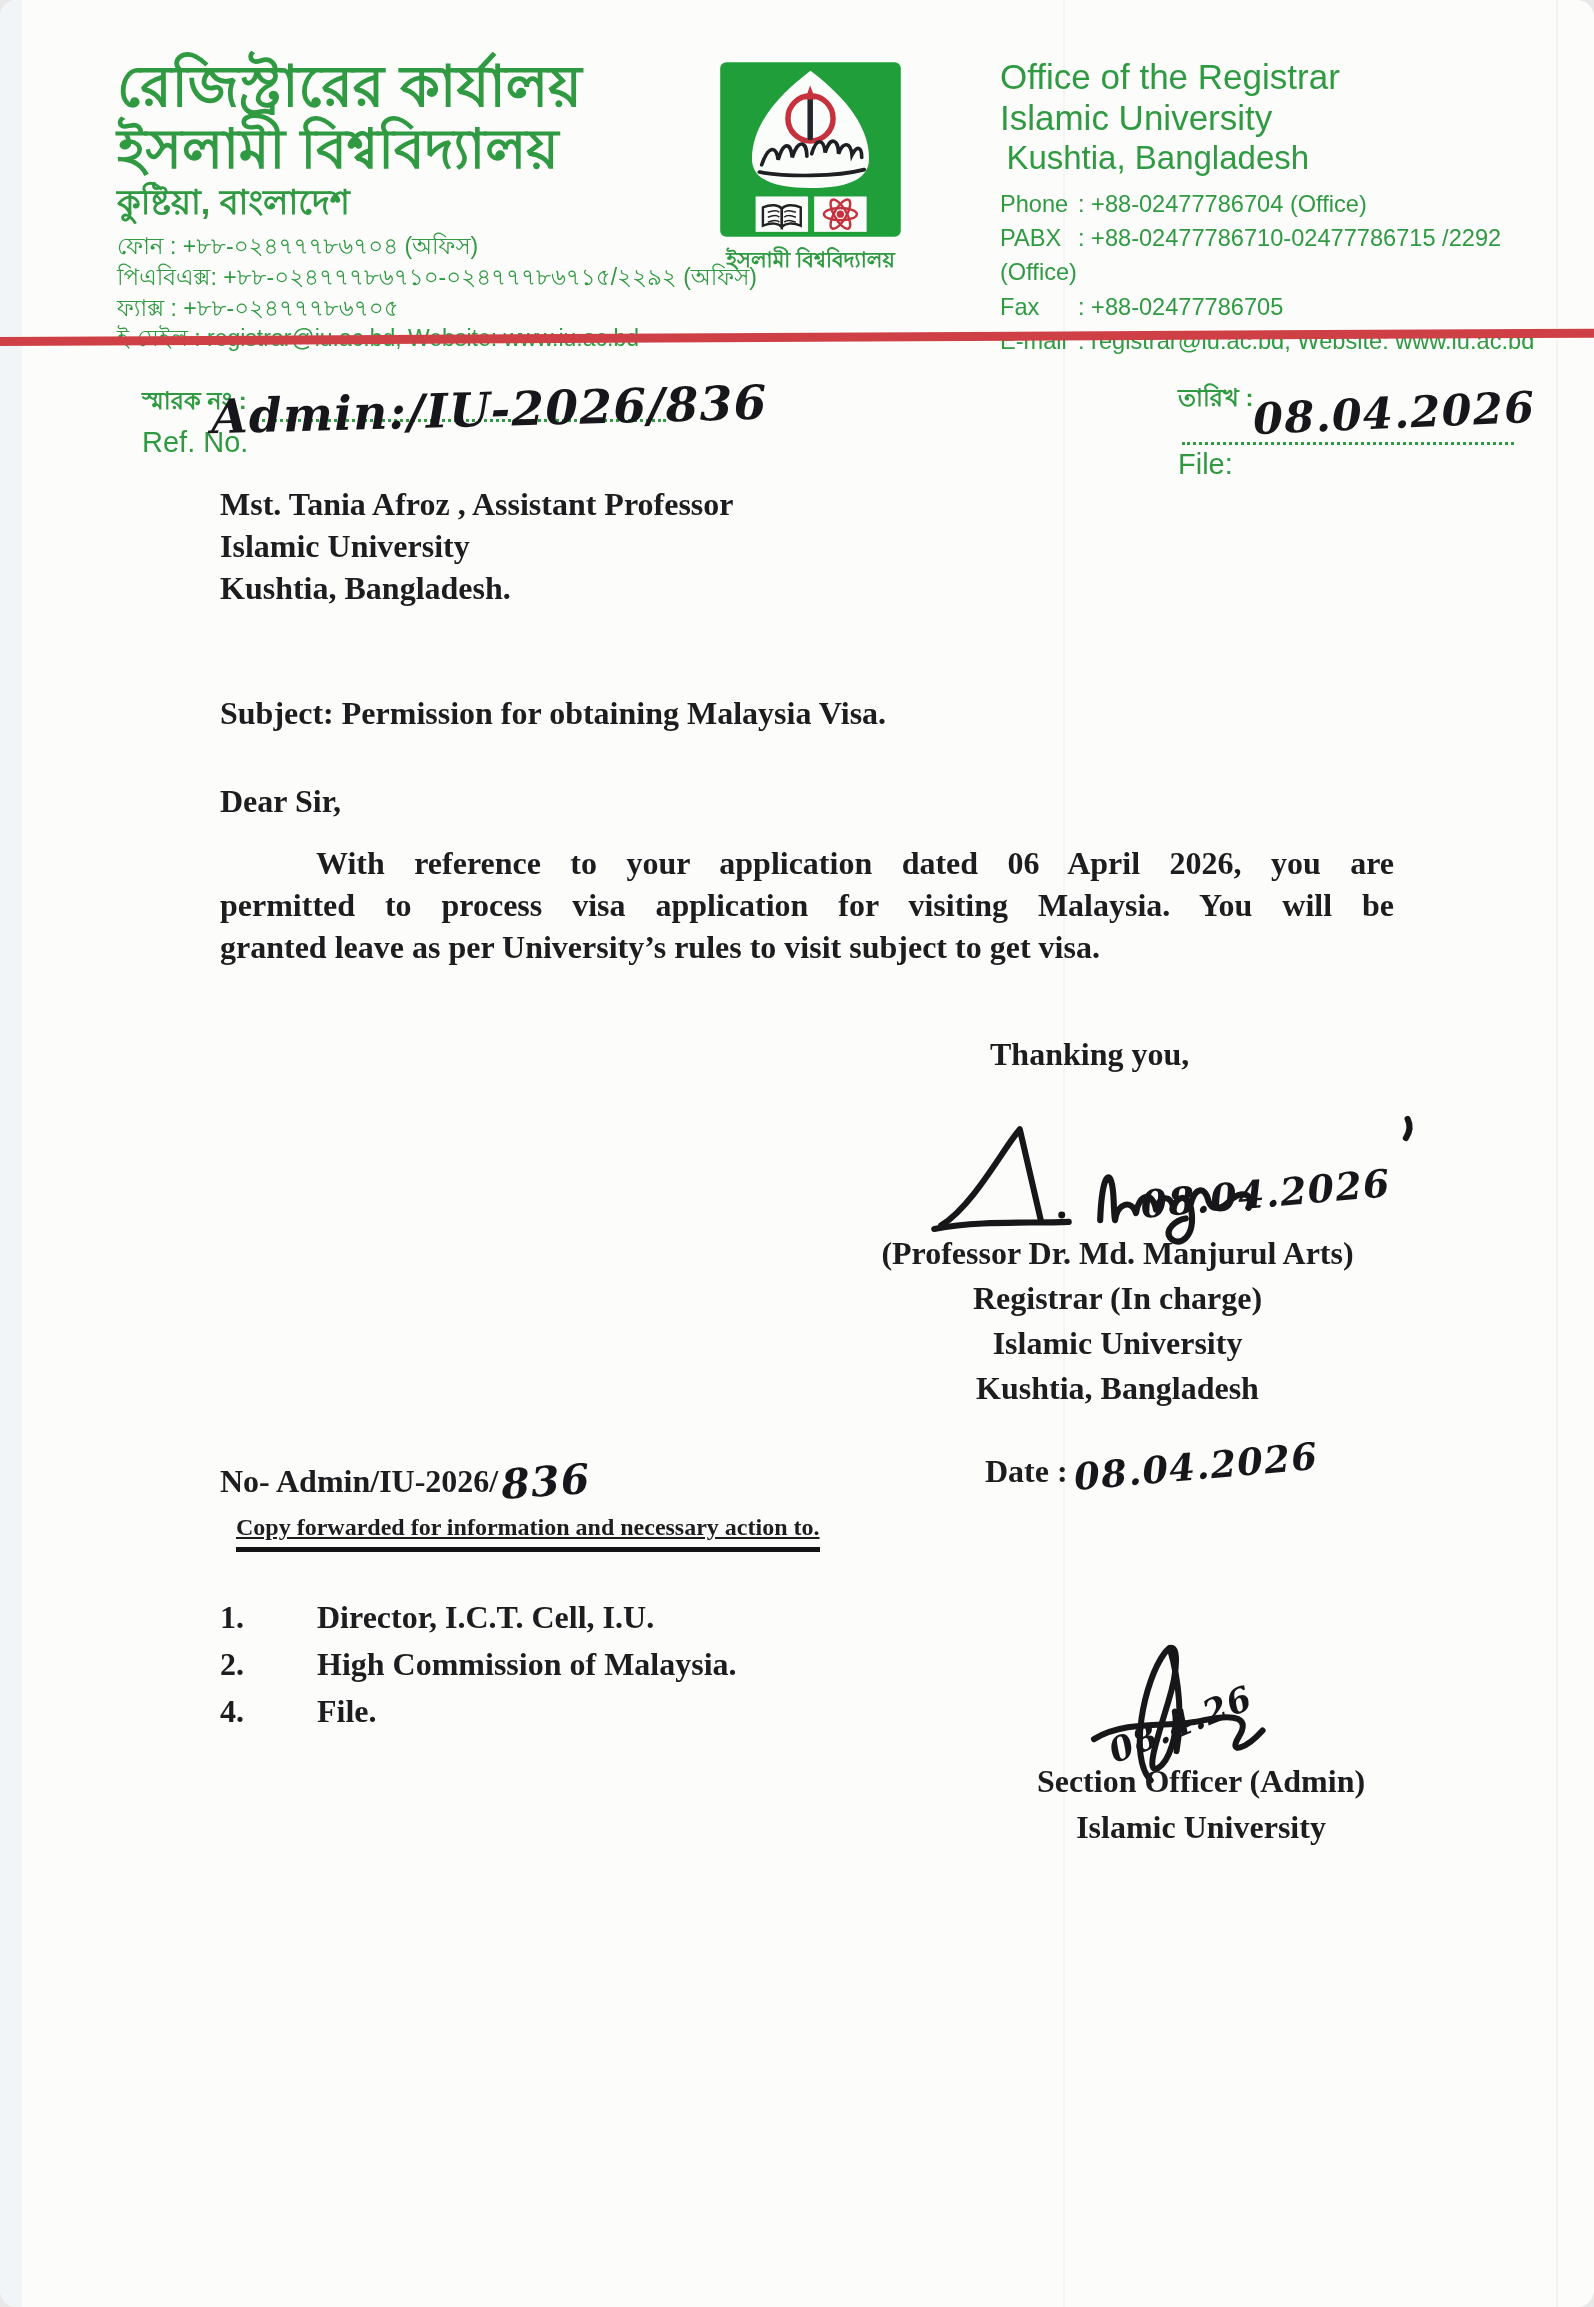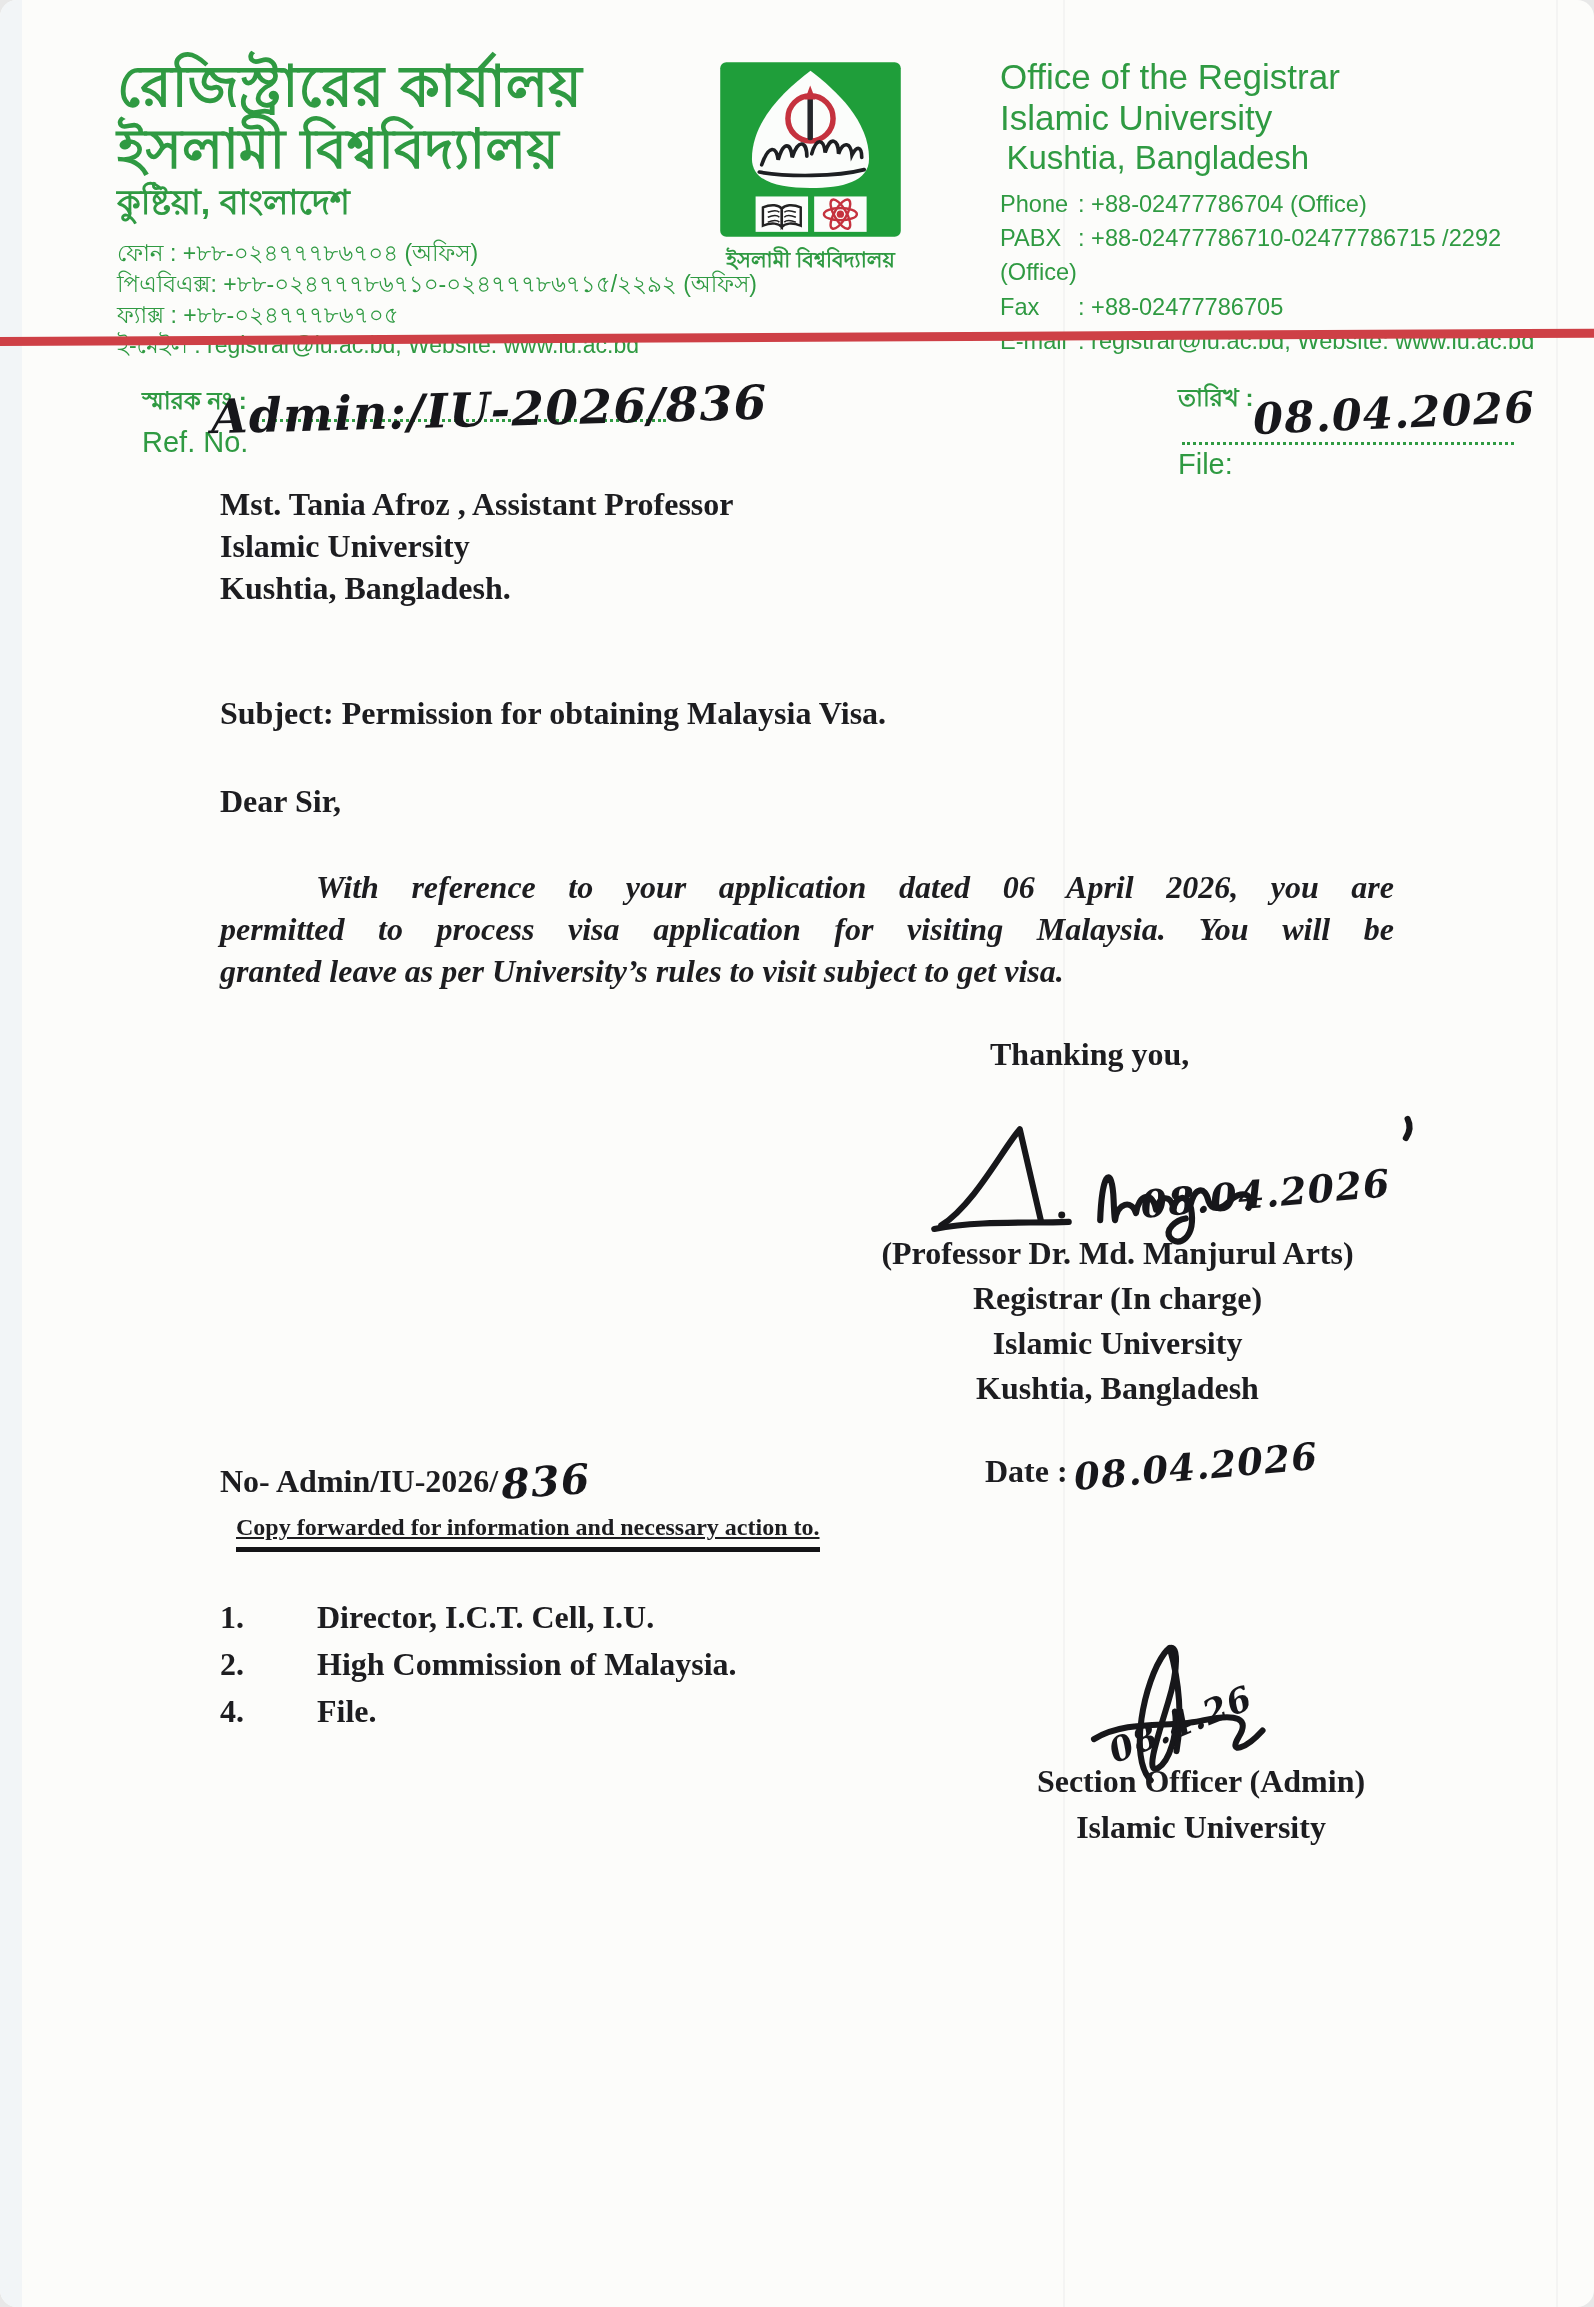--- a/index.html
+++ b/index.html
@@ -17,21 +17,21 @@
     background:#f2f5f7; }
   .fold { position:absolute; top:0; width:1.9px; height:100%;
     background:rgba(90,100,115,0.05); }
 
   
   .lh-left { position:absolute; left:117px; top:55px; width:907px;
     color:var(--green); font-family:"Liberation Sans", sans-serif; }
   .bn-title1 { font-size:57px; font-weight:bold; line-height:1.12; }
   .bn-title2 { font-size:55px; font-weight:bold; line-height:1.10; }
   .bn-sub   { font-size:34px; font-weight:bold; line-height:1.22; margin-top:2.6px; }
-  .bn-contacts { margin-top:15px; }
+  .bn-contacts { margin-top:8px; }
   .bn-contact { font-size:23px; line-height:1.33; font-weight:500; }
 
   .lh-logo { position:absolute; left:717px; top:61px; width:187px;
     text-align:center; }
   .logo-caption { margin-top:3.8px; color:var(--green); font-weight:bold;
     font-size:21px; font-family:"Liberation Sans", sans-serif; }
 
   .lh-right { position:absolute; left:1000px; top:56px; width:581px;
     color:var(--green); font-family:"Liberation Sans", sans-serif; }
   .en-title1, .en-title2 { font-size:35px; line-height:1.18; }
@@ -58,22 +58,22 @@
     transform:rotate(-1.5deg); }
   .date-hand { position:absolute; left:75px; top:9px; font-size:43px;
     transform:rotate(-2.5deg); }
 
   
   .serif-line { position:absolute; font-weight:bold; font-size:32px; }
   .recipient { position:absolute; left:220px; top:483px; font-weight:bold;
     font-size:32px; line-height:42px; }
   .subject { left:220px; top:695px; }
   .salutation { left:220px; top:783px; }
-  .body-par { position:absolute; left:220px; top:866px; width:1174px;
-    font-weight:bold; font-size:32px; line-height:42px;font-style:italic; }
+  .body-par { position:absolute; left:220px; top:842px; width:1174px;
+    font-weight:bold; font-size:32px; line-height:42px; }
   .jline { text-align:justify; text-align-last:justify; }
   .jline.first { text-indent:96px; }
   .jline.last { text-align-last:auto; }
   .closing { left:990px; top:1036px; }
 
   
   .sig1 { position:absolute; left:929px; top:1110px; width:575px; height:137px; }
   .sig1 svg { position:absolute; left:0; top:0; }
   .sig1-date { position:absolute; left:211px; top:61px; font-size:38px;
     transform:rotate(-5deg); }

